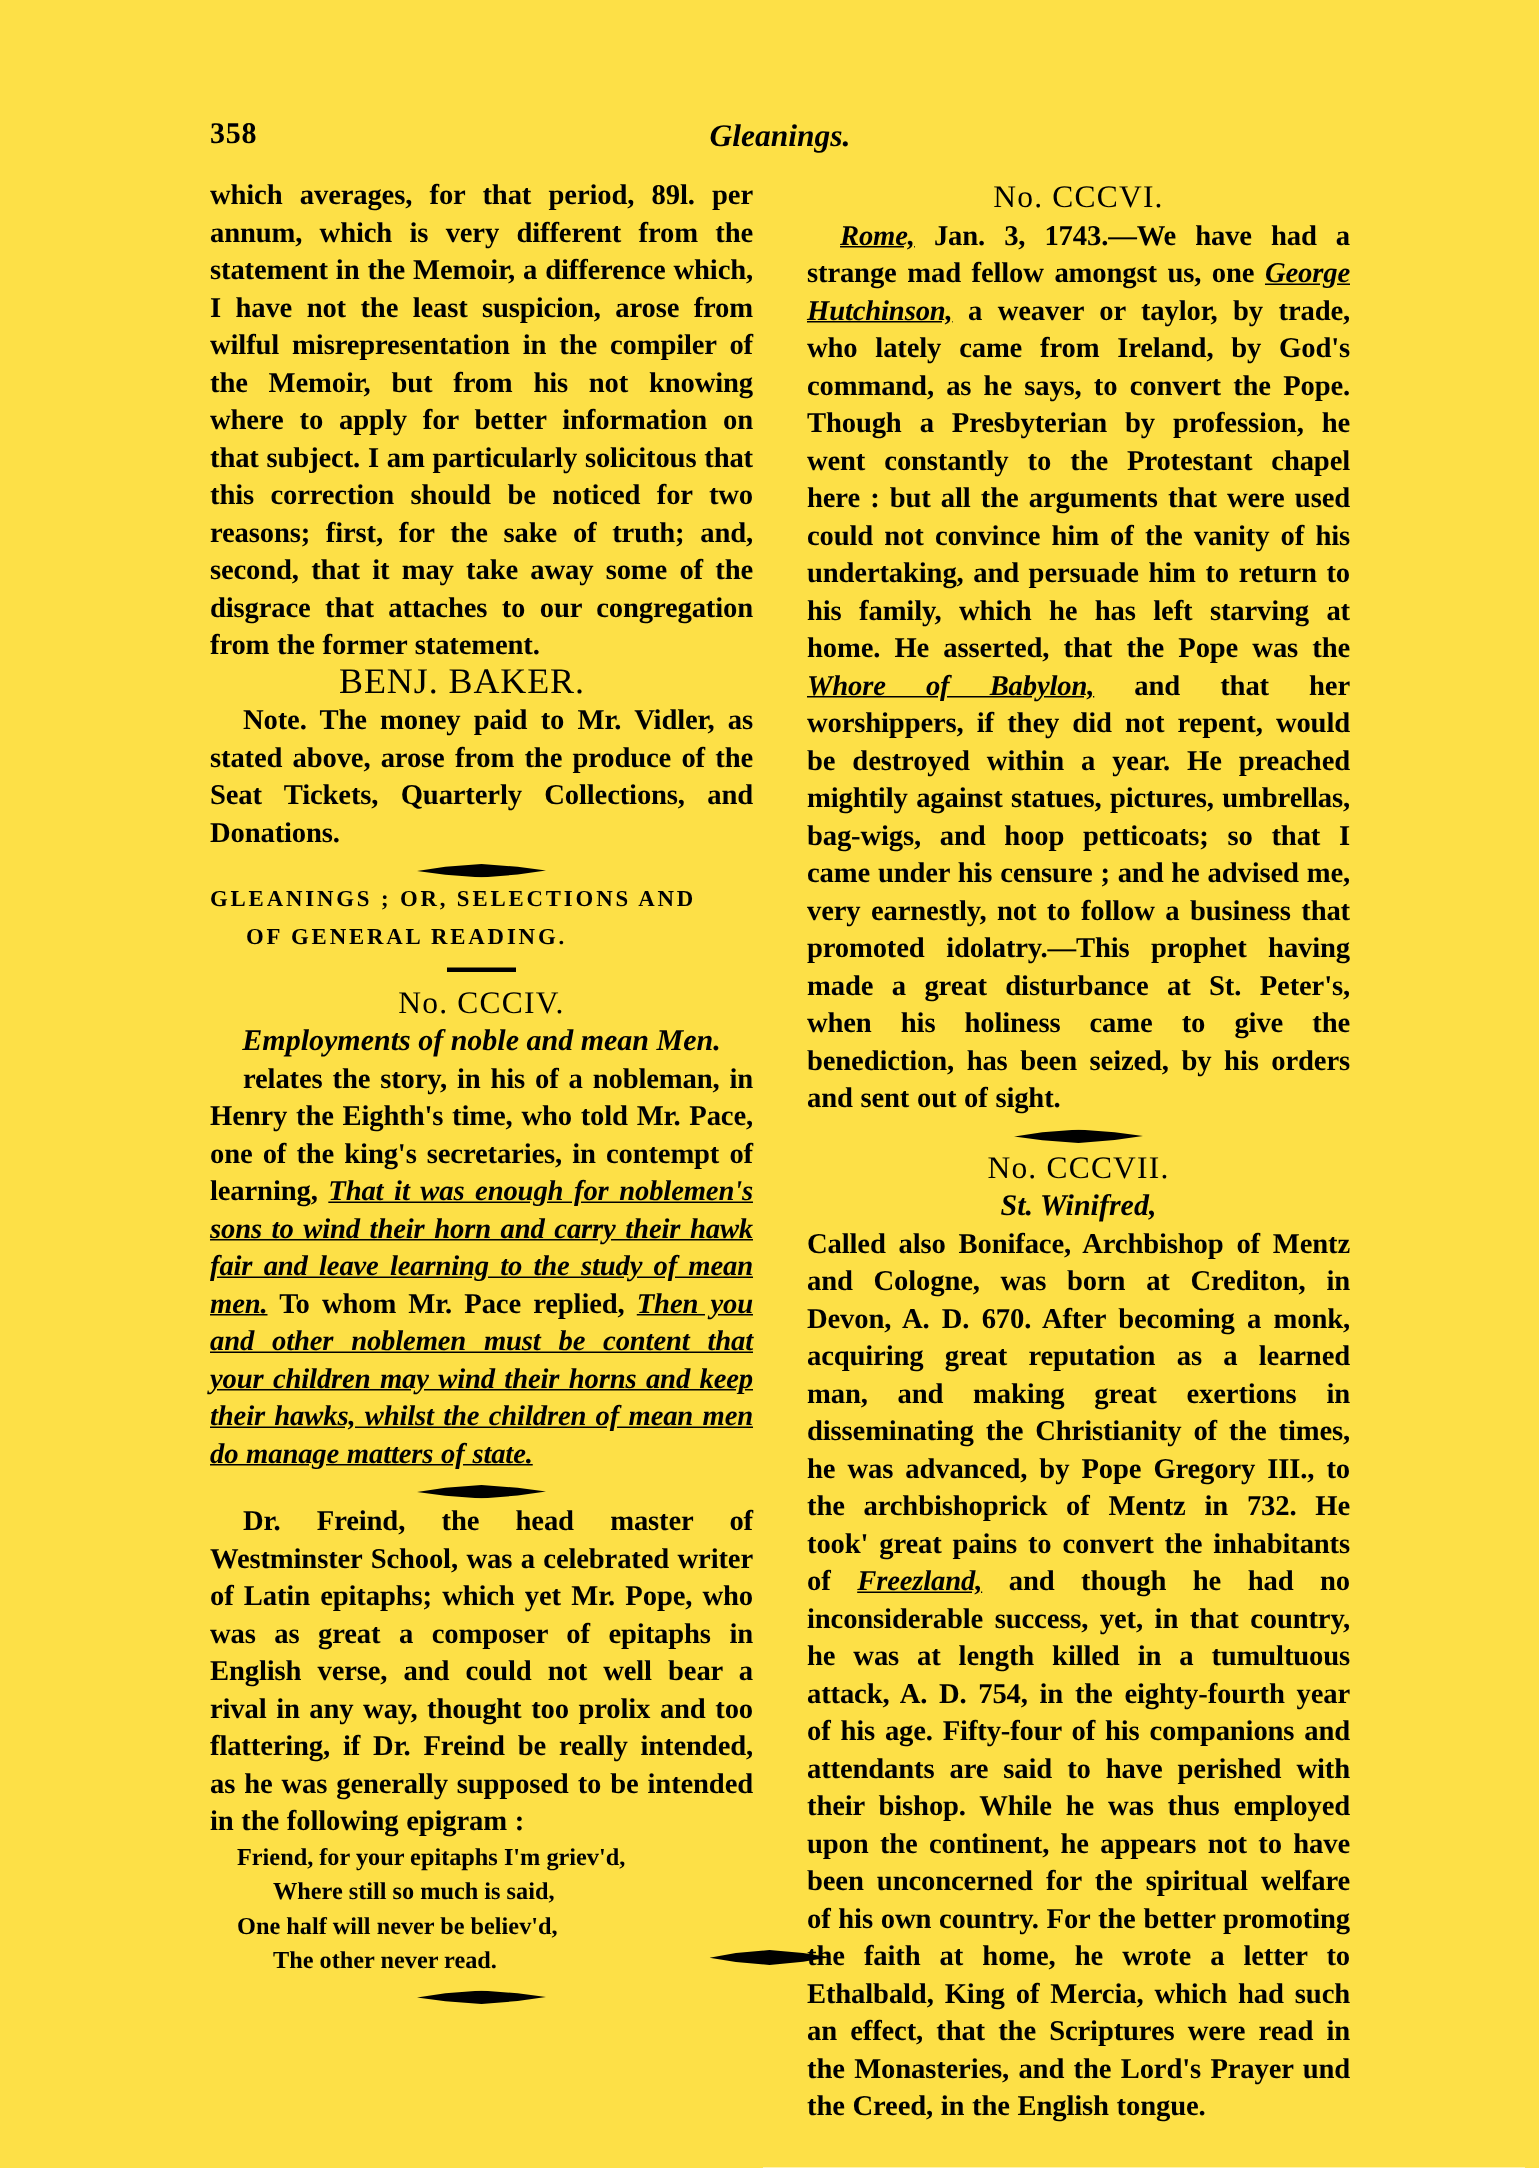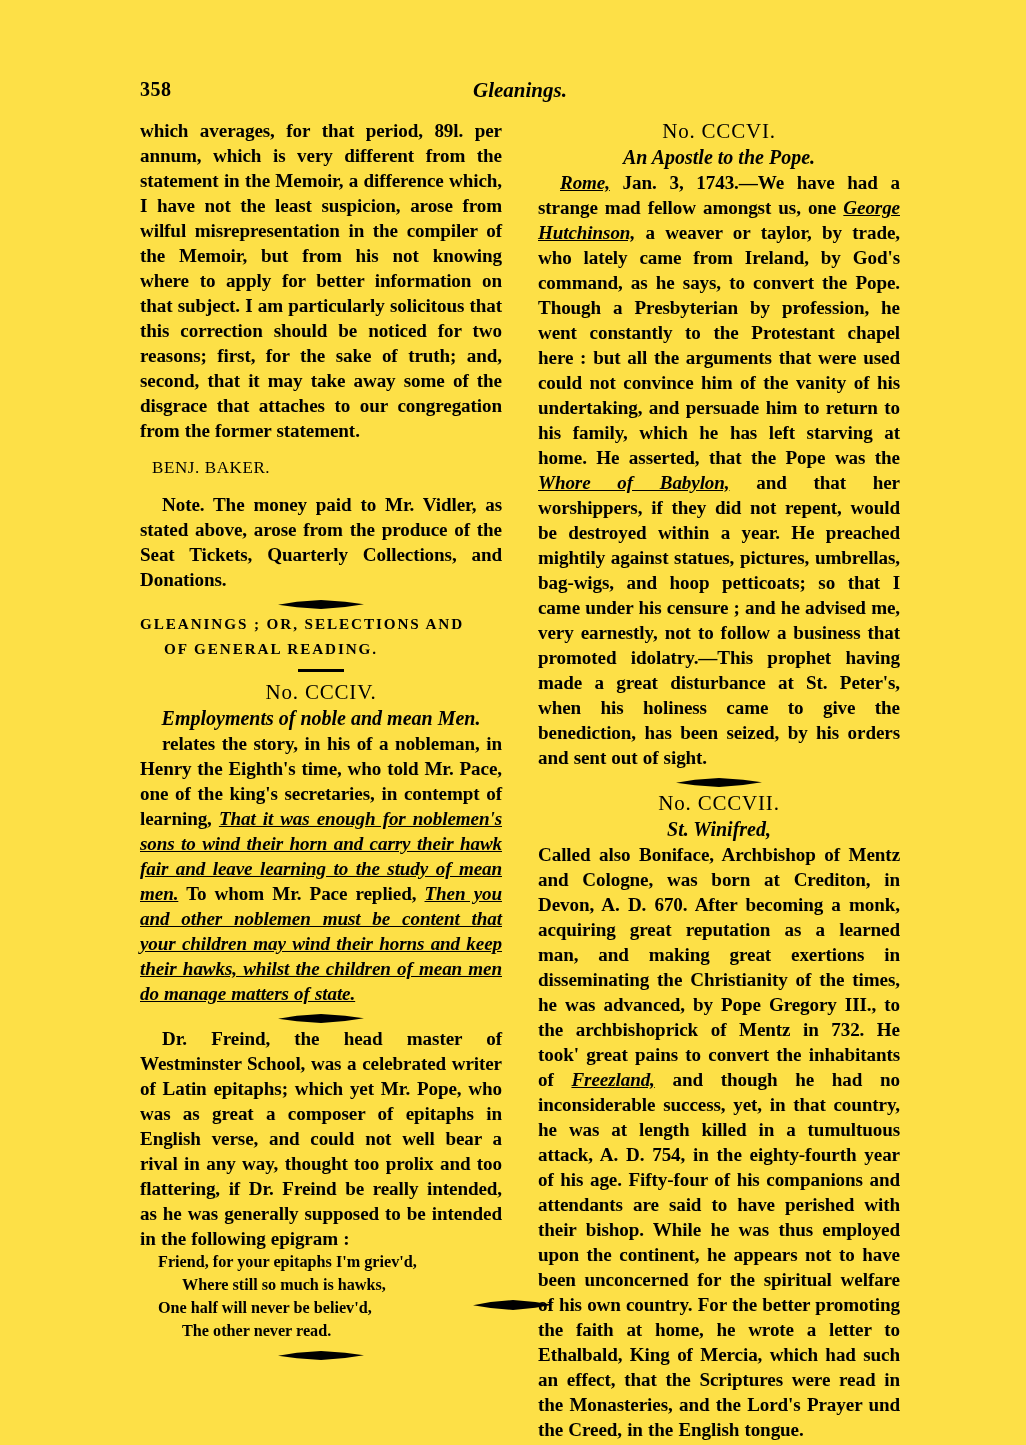--- a/index.html
+++ b/index.html
@@ -75,24 +75,24 @@
     text-align-last: left;
     font-weight: 700;
     letter-spacing: -0.1px;
     word-spacing: 0.5px;
     -webkit-font-smoothing: none;
   }
   p.body.indent { text-indent: 22px; }
   p.body.noind  { text-indent: 0; }
 
   .sig {
-    margin: 12px;
-    font-size: 17px;
+    margin: 0;
+    font-size: 24px;
     line-height: 25px;
-    text-align: left;
+    text-align: center;
     padding-right: 26px;
     letter-spacing: 0.6px;
   }
 
   
   .smallcaps {
     margin: 0;
     font-size: 15.2px;
     line-height: 24.5px;
     font-weight: 700;
@@ -218,32 +218,31 @@
 
       <p class="body indent"><i></i><span> relates the story, in his </span><i></i><span> of a nobleman, in Henry the Eighth's time, who told Mr. Pace, one of the king's secretaries, in contempt of learning, </span><i>That it was enough for noblemen's sons to wind their horn and carry their hawk fair and leave learning to the study of mean men.</i><span> To whom Mr. Pace replied, </span><i>Then you and other noblemen must be content that your children may wind their horns and keep their hawks, whilst the children of mean men do manage matters of state.</i></p>
 
       <div class="orn"></div>
 
 
       <p class="body indent">Dr. Freind, the head master of Westminster School, was a celebrated writer of Latin epitaphs; which yet Mr. Pope, who was as great a composer of epitaphs in English verse, and could not well bear a rival in any way, thought too prolix and too flattering, if Dr. Freind be really intended, as he was generally supposed to be intended in the following epigram :</p>
 
       <p class="verse">
         <span class="out">Friend, for your epitaphs I'm griev'd,</span>
-        <span class="in">Where still so much is hawks,</span>
+        <span class="in">Where still so much is said,</span>
         <span class="out">One half will never be believ'd,</span>
         <span class="in">The other never read.</span>
       </p>
 
       <div class="orn"></div>
     </div>
 
     <div class="col col-right">
 
       <p class="secnum">No. CCCVI.</p>
-      <p class="sectitle">An Apostle to the Pope.</p>
 
       <p class="body indent"><i>Rome,</i><span> Jan. 3, 1743.—We have had a strange mad fellow amongst us, one </span><i>George Hutchinson,</i><span> a weaver or taylor, by trade, who lately came from Ireland, by God's command, as he says, to convert the Pope. Though a Presbyterian by profession, he went constantly to the Protestant chapel here : but all the arguments that were used could not convince him of the vanity of his undertaking, and persuade him to return to his family, which he has left starving at home. He asserted, that the Pope was the </span><i>Whore of Babylon,</i><span> and that her worshippers, if they did not repent, would be destroyed within a year. He preached mightily against statues, pictures, umbrellas, bag-wigs, and hoop petticoats; so that I came under his censure ; and he advised me, very earnestly, not to follow a business that promoted idolatry.—This prophet having made a great disturbance at St. Peter's, when his holiness came to give the benediction, has been seized, by his orders and sent out of sight.</span></p>
 
       <div class="orn"></div>
 
       <p class="secnum">No. CCCVII.</p>
       <p class="sectitle">St. Winifred,</p>
 
       <p class="body noind"><span>Called also Boniface, Archbishop of Mentz and Cologne, was born at Crediton, in Devon, A. D. 670. After becoming a monk, acquiring great reputation as a learned man, and making great exertions in disseminating the Christianity of the times, he was advanced, by Pope Gregory III., to the archbishoprick of Mentz in 732. He took' great pains to convert the inhabitants of </span><i>Freezland,</i><span> and though he had no inconsiderable success, yet, in that country, he was at length killed in a tumultuous attack, A. D. 754, in the eighty-fourth year of his age. Fifty-four of his companions and attendants are said to have perished with their bishop. While he was thus employed upon the continent, he appears not to have been unconcerned for the spiritual welfare of his own country. For the better promoting the faith at home, he wrote a letter to Ethalbald, King of Mercia, which had such an effect, that the Scriptures were read in the Monasteries, and the Lord's Prayer und the Creed, in the English tongue.</span></p>
     </div>

